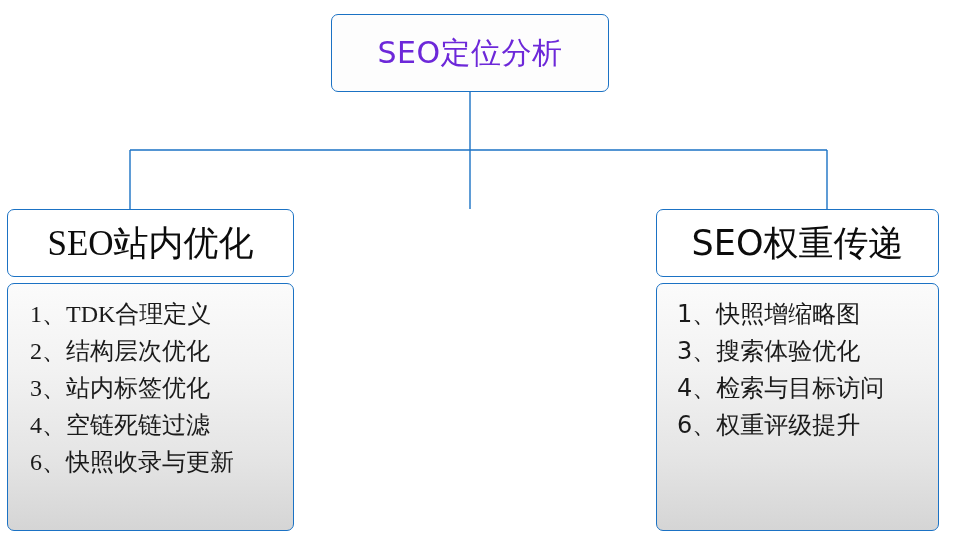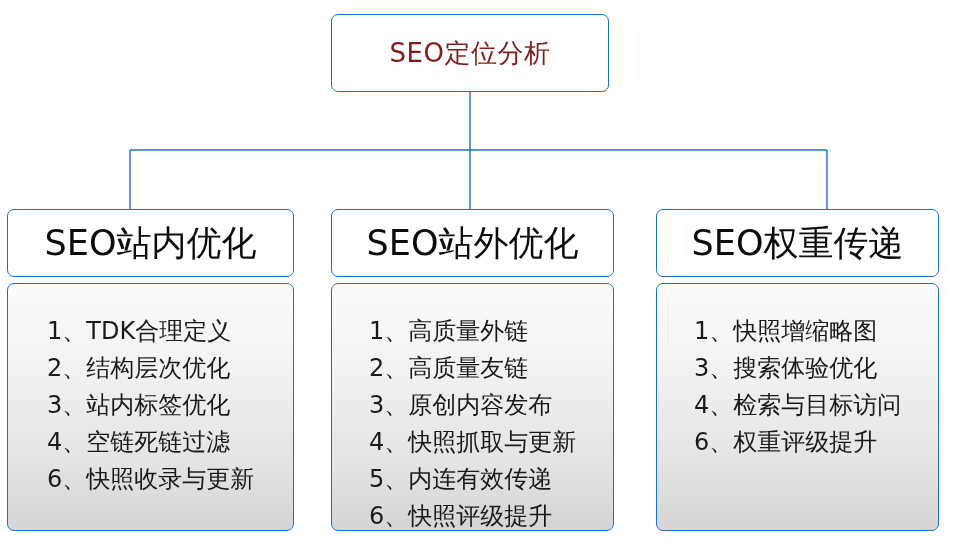--- a/index.html
+++ b/index.html
@@ -36,32 +36,32 @@
     height: 78px;
     box-sizing: border-box;
     border: 1.4px solid #1b72c4;
     border-radius: 7px;
     background: #fdfdfd;
     display: flex;
     align-items: center;
     justify-content: center;
   }
   .root-title {
-    font-size: 26px;
-    color: #7f1d1d;
+    font-size: 30px;
+    color: #6d28d9;
     letter-spacing: 0.5px;
     line-height: 1;
     white-space: nowrap;
   }
   
   .branch {
     position: absolute;
     top: 209px;
   }
-  .branch-1 { left: 7px;   width: 287px; }
+  .branch-1 { left: 7px;   width: 287px; font-family: Liberation Serif, serif; }
   .branch-2 { left: 331px; width: 283px; }
   .branch-3 { left: 656px; width: 283px; }
 
   .branch-header {
     box-sizing: border-box;
     height: 68px;
     border: 1.4px solid #1b72c4;
     border-radius: 7px;
     background: #ffffff;
     display: flex;
@@ -81,21 +81,21 @@
     border: 1.4px solid #1b72c4;
     border-radius: 7px;
     background: linear-gradient(to bottom, #fbfbfb 0%, #f2f2f2 35%, #e4e4e4 72%, #d5d5d5 100%);
     padding: 12px 0 10px 0;
     display: flex;
     flex-direction: column;
     justify-content: flex-start;
   }
   .branch-list {
     list-style: none;
-    margin: 17px;
+    margin: 0;
     padding: 0 0 0 22px;
   }
   .branch-list-item {
     font-size: 24px;
     color: #1a1a1a;
     line-height: 37px;
     white-space: nowrap;
   }
   .branch-2 .branch-list { padding-left: 20px; }
   .branch-3 .branch-list { padding-left: 20px; }
@@ -127,35 +127,20 @@
       <ul class="branch-list">
         <li class="branch-list-item">1、TDK合理定义</li>
         <li class="branch-list-item">2、结构层次优化</li>
         <li class="branch-list-item">3、站内标签优化</li>
         <li class="branch-list-item">4、空链死链过滤</li>
         <li class="branch-list-item">6、快照收录与更新</li>
       </ul>
     </div>
   </div>
 
-  <div class="branch branch-2">
-    <div class="branch-header">
-      <span class="branch-header-title">SEO站外优化</span>
-    </div>
-    <div class="branch-body">
-      <ul class="branch-list">
-        <li class="branch-list-item">1、高质量外链</li>
-        <li class="branch-list-item">2、高质量友链</li>
-        <li class="branch-list-item">3、原创内容发布</li>
-        <li class="branch-list-item">4、快照抓取与更新</li>
-        <li class="branch-list-item">5、内连有效传递</li>
-        <li class="branch-list-item">6、快照评级提升</li>
-      </ul>
-    </div>
-  </div>
 
   <div class="branch branch-3">
     <div class="branch-header">
       <span class="branch-header-title">SEO权重传递</span>
     </div>
     <div class="branch-body">
       <ul class="branch-list">
         <li class="branch-list-item">1、快照增缩略图</li>
         <li class="branch-list-item">3、搜索体验优化</li>
         <li class="branch-list-item">4、检索与目标访问</li>

